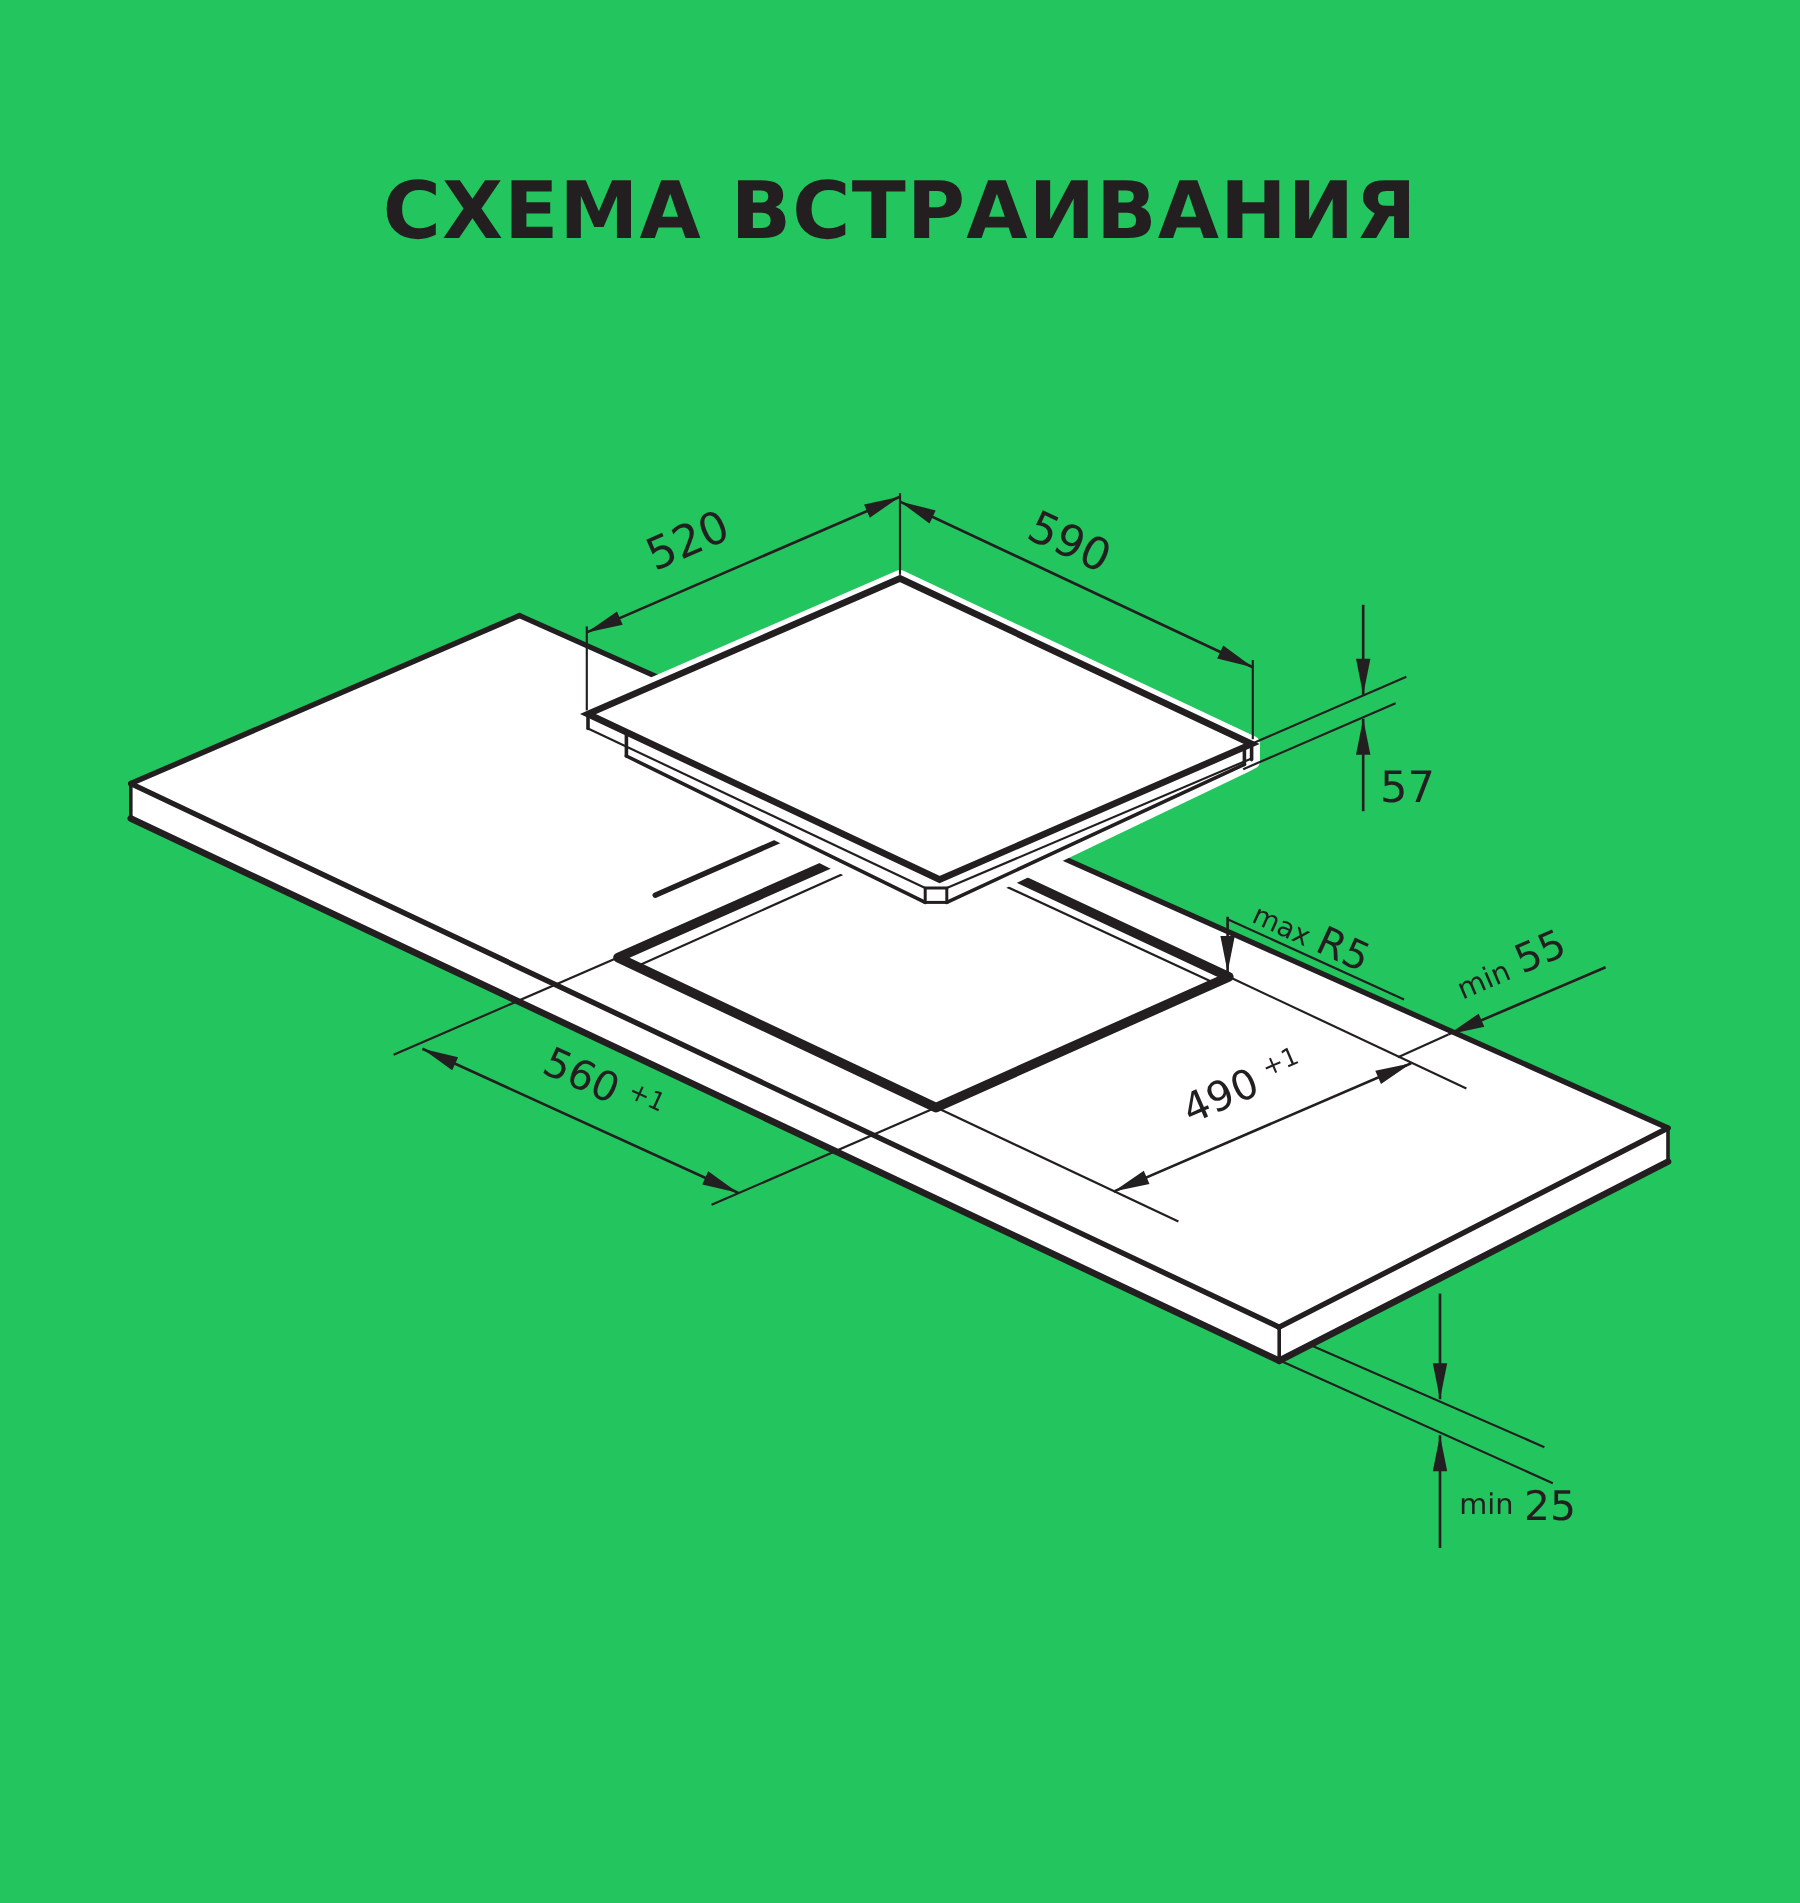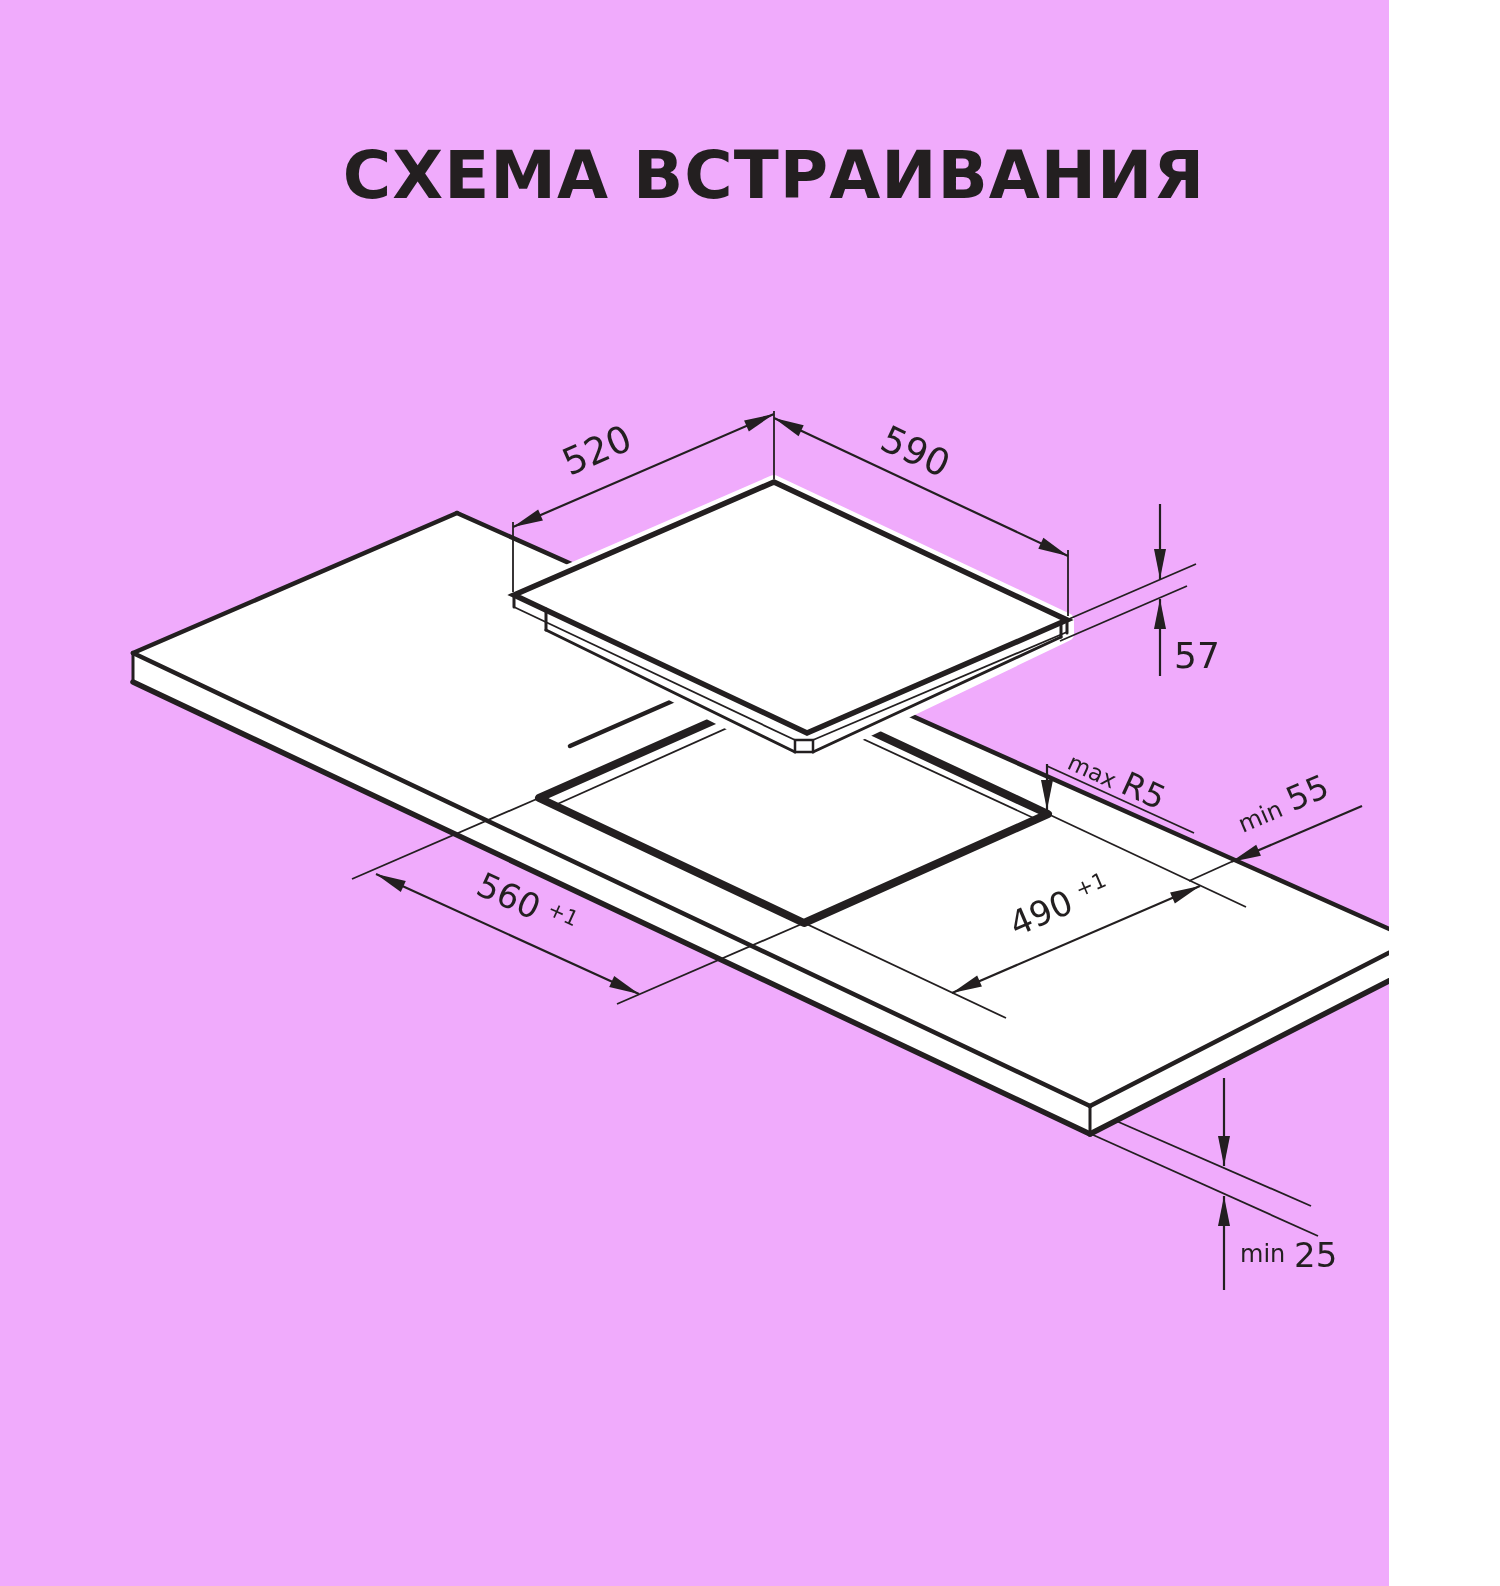--- a/index.html
+++ b/index.html
@@ -1,17 +1,17 @@
 <!DOCTYPE html>
 <html><head>
 <meta charset="utf-8">
 <style>
   html,body{margin:0;padding:0;background:#ffffff;}
-  .page{position:relative;width:1365px;height:1586px;background:#f0abfc;overflow:hidden;
-        font-family:"DejaVu Sans","Liberation Sans",sans-serif;padding-left:24px;}
+  .page{position:relative;width:1500px;height:1586px;background:#22c55e;overflow:hidden;
+        font-family:"DejaVu Sans","Liberation Sans",sans-serif;}
   svg{display:block;}
   text{fill:#231f20;font-family:"DejaVu Sans","Liberation Sans",sans-serif;}
   .title-text{font-weight:bold;letter-spacing:1px;}
   .edge{stroke:#231f20;stroke-width:4.5;fill:none;stroke-linecap:round;stroke-linejoin:round;}
   .edge-heavy{stroke:#231f20;stroke-width:5.5;fill:none;stroke-linecap:round;}
   .cut{stroke:#231f20;stroke-width:8;fill:none;stroke-linecap:round;stroke-linejoin:round;}
   .thin{stroke:#231f20;stroke-width:1.8;fill:none;stroke-linecap:butt;}
   .dim{stroke:#231f20;stroke-width:2.2;fill:none;stroke-linecap:butt;}
   .boxl{stroke:#231f20;stroke-width:3;fill:none;stroke-linecap:round;}
   .tick{stroke:#231f20;stroke-width:3;fill:none;stroke-linecap:round;}

